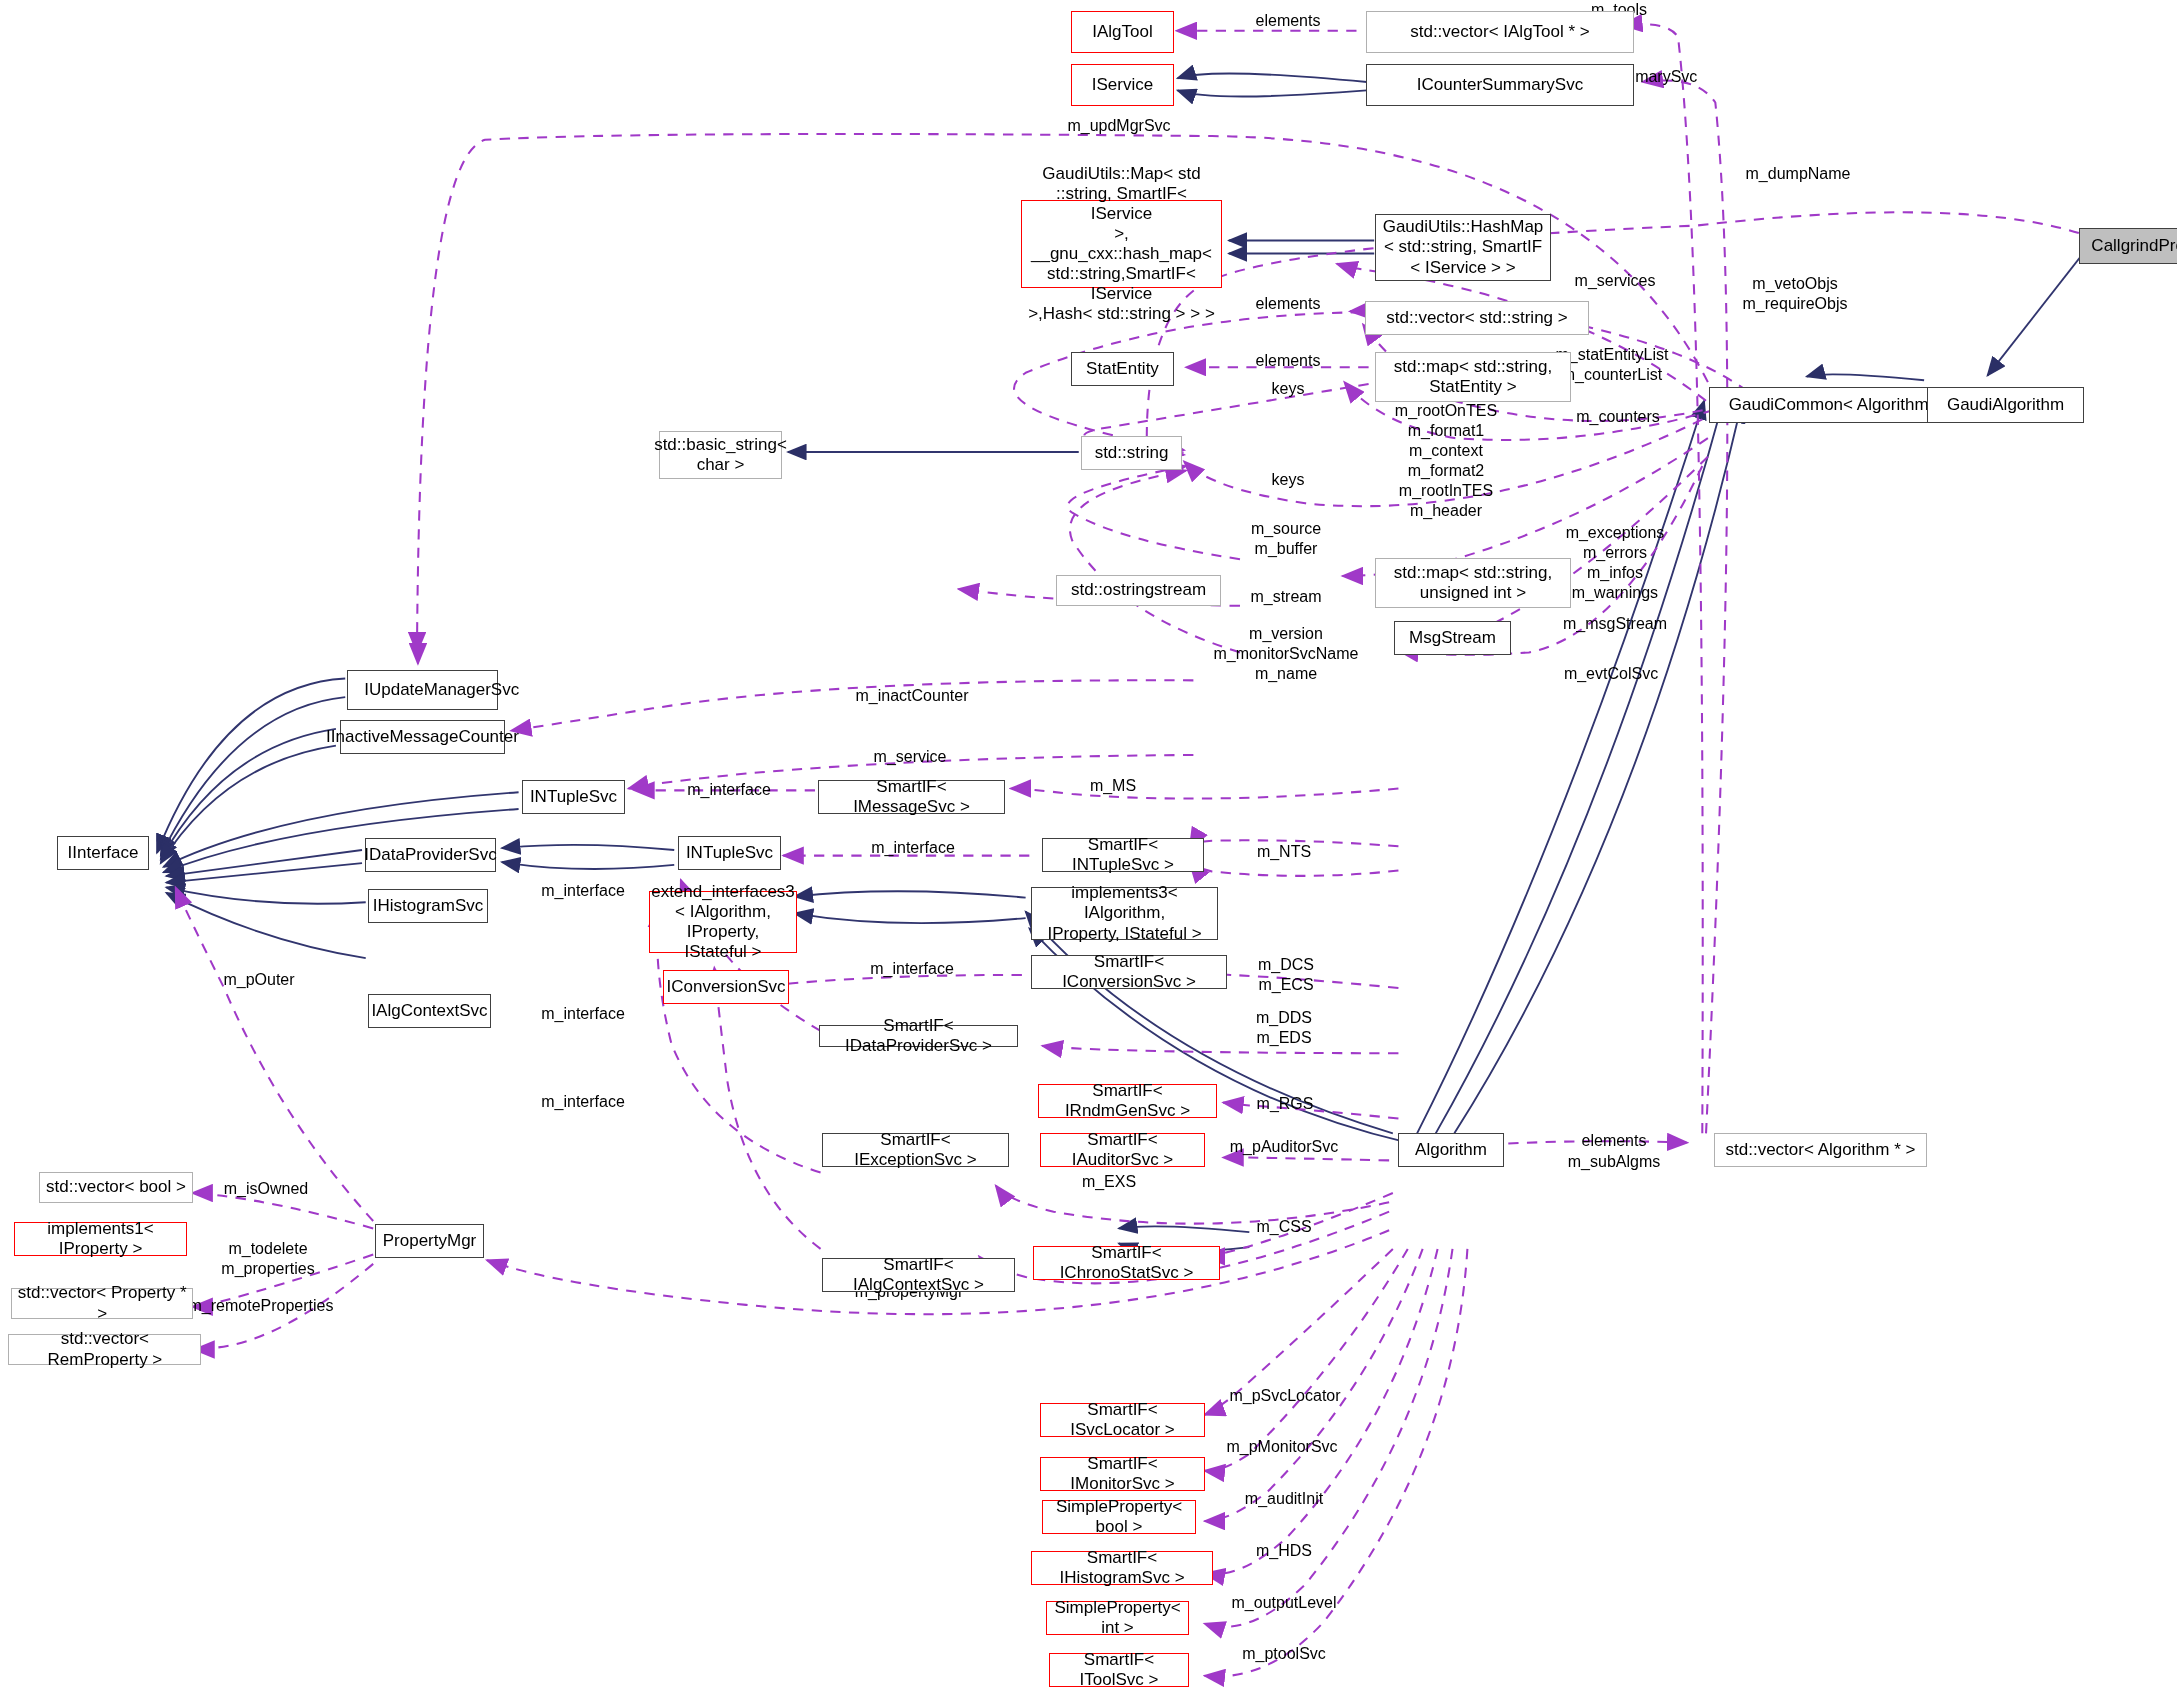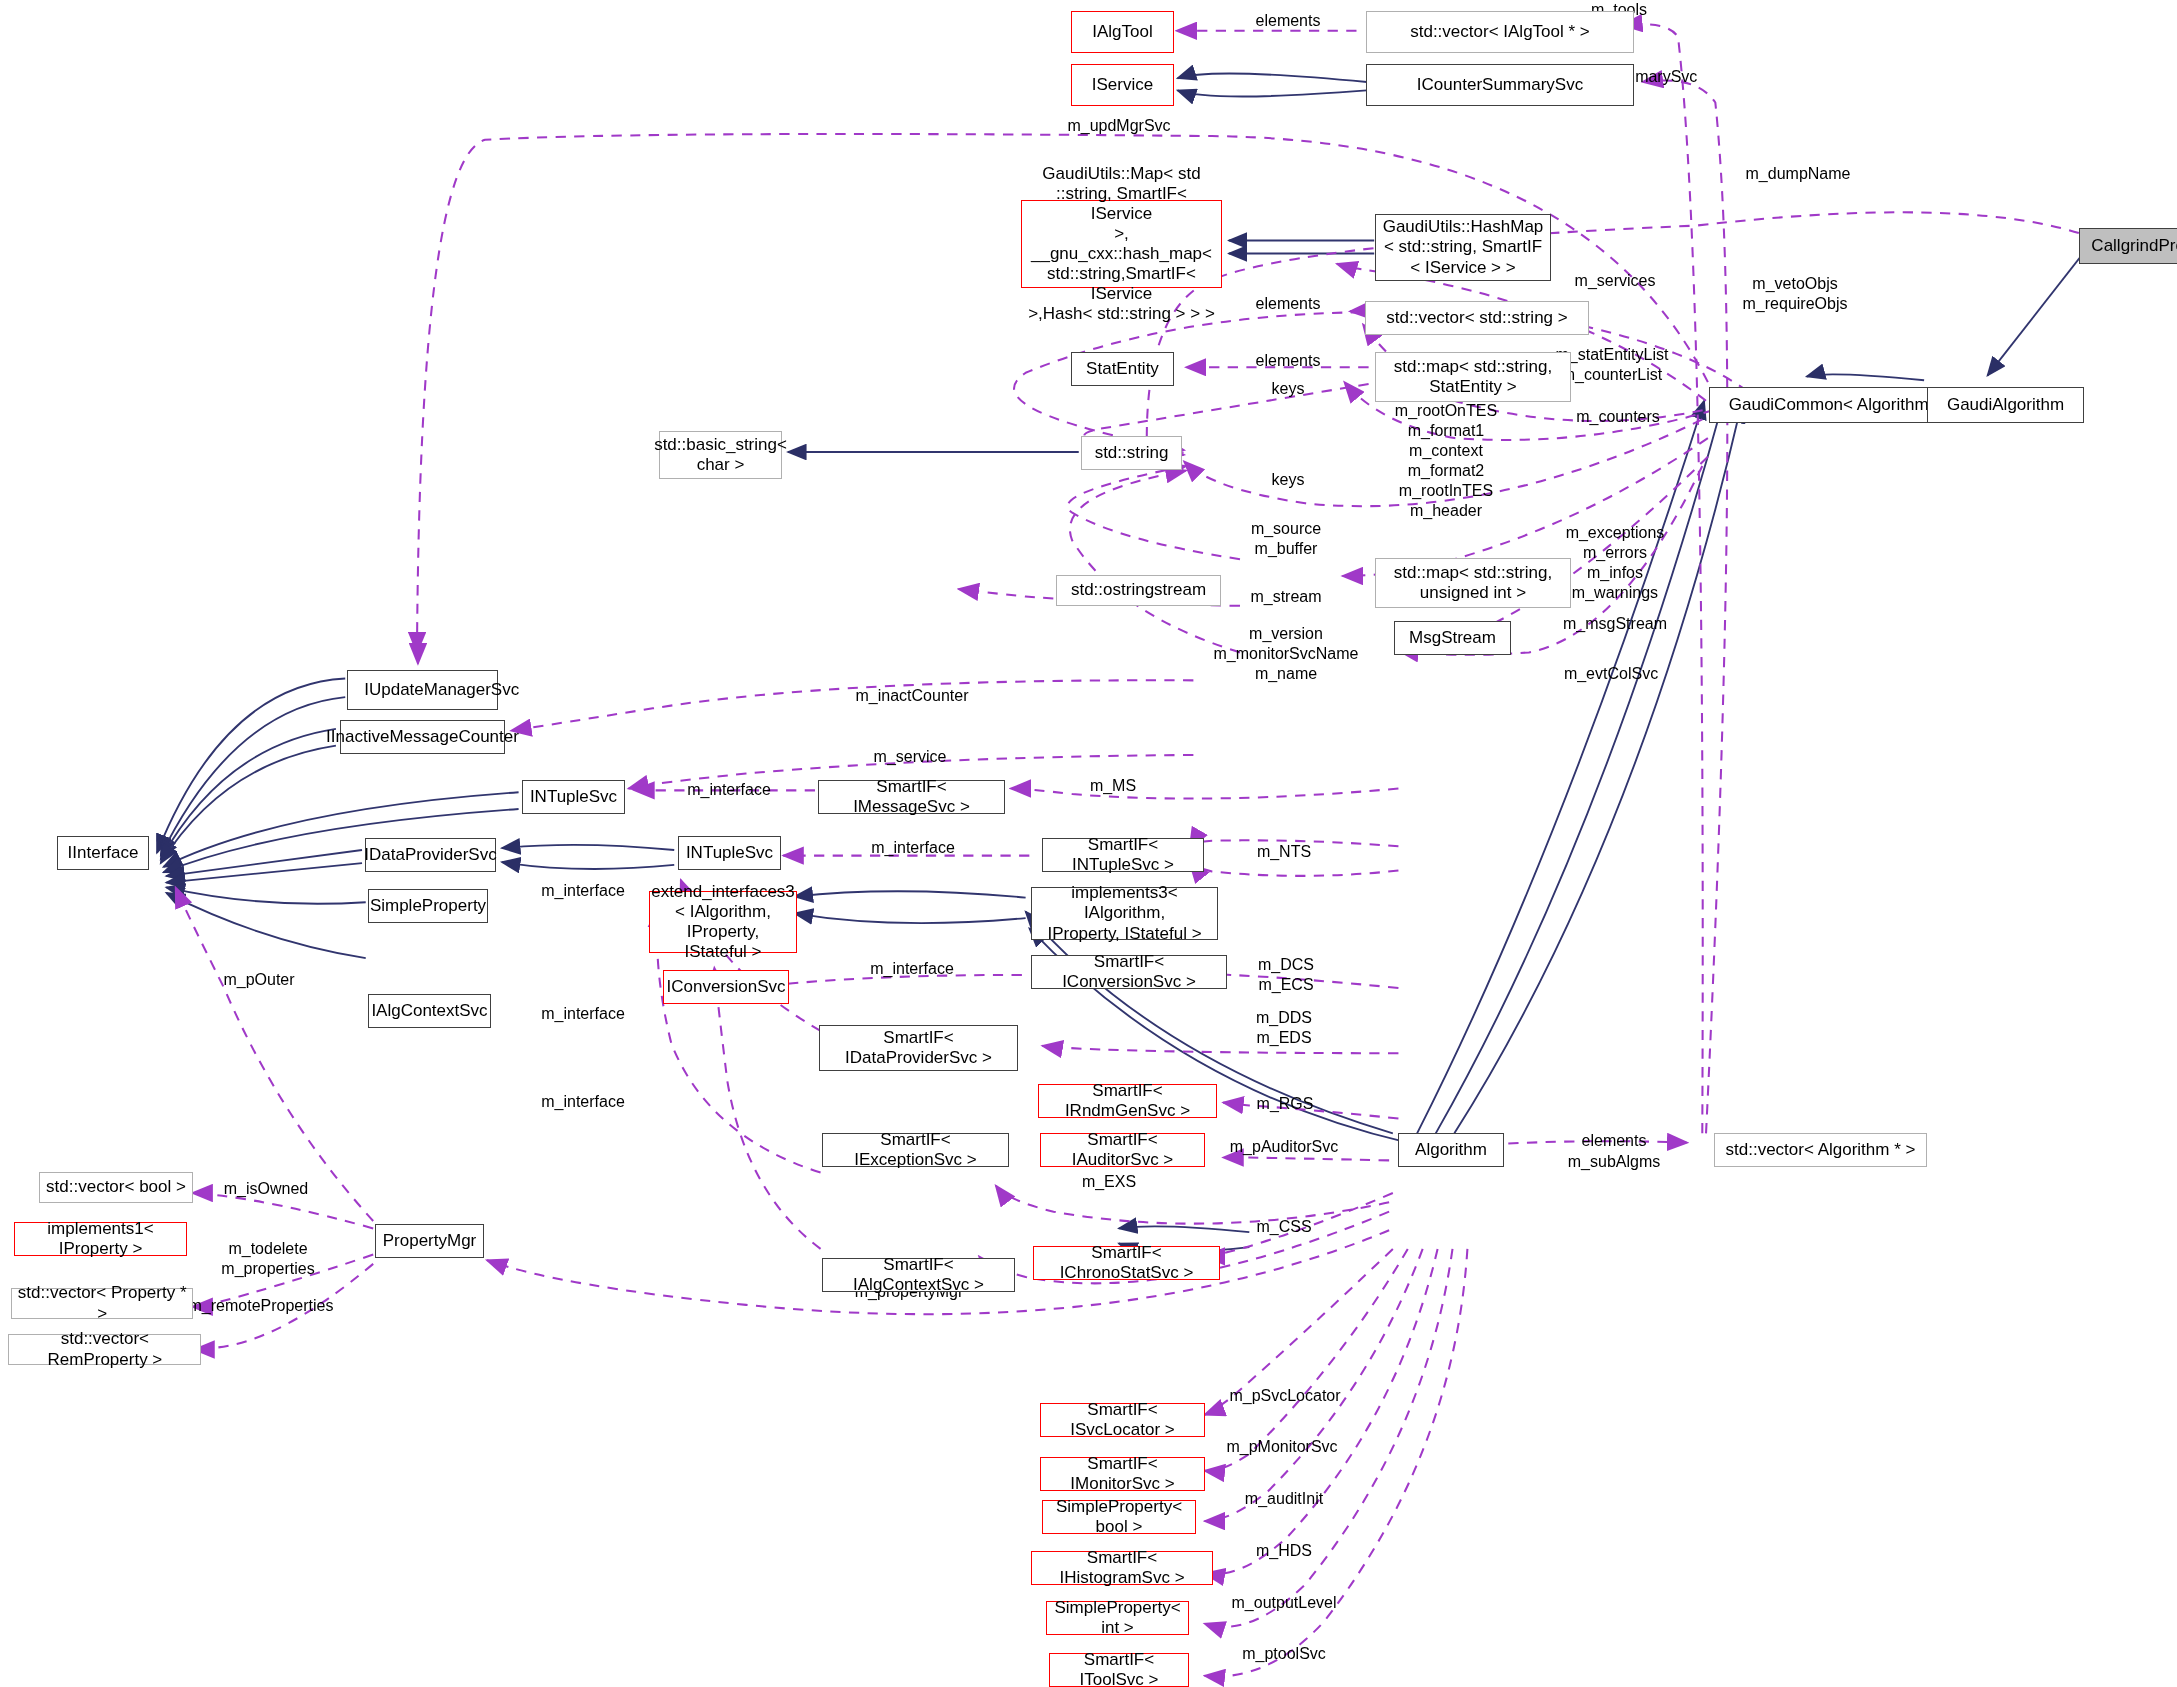--- a/index.html
+++ b/index.html
@@ -245,32 +245,32 @@
       <div class="node solid" style="left: 1394px; top: 621px; width: 117px; height: 34px;">MsgStream</div>
       <div class="node solid" style="left: 1709px; top: 387px; width: 254px; height: 36px;">GaudiCommon&lt; Algorithm &gt;</div>
       <div class="node solid" style="left: 1927px; top: 387px; width: 157px; height: 36px;">GaudiAlgorithm</div>
       <div class="node current" style="left: 2079px; top: 228px; width: 140px; height: 36px;">CallgrindProfile</div>
       <div class="node solid" style="left: 347px; top: 670px; width: 151px; height: 40px; padding-left: 44px;">IUpdateManagerSvc</div>
       <div class="node solid" style="left: 340px; top: 720px; width: 165px; height: 34px;">IInactiveMessageCounter</div>
       <div class="node solid" style="left: 522px; top: 780px; width: 103px; height: 34px;">INTupleSvc</div>
       <div class="node solid" style="left: 57px; top: 836px; width: 92px; height: 34px;">IInterface</div>
       <div class="node solid" style="left: 365px; top: 838px; width: 131px; height: 34px;">IDataProviderSvc</div>
       <div class="node solid" style="left: 678px; top: 836px; width: 103px; height: 34px;">INTupleSvc</div>
-      <div class="node solid" style="left: 368px; top: 889px; width: 120px; height: 34px;">SimpleProperty</div>
+      <div class="node solid" style="left: 368px; top: 889px; width: 120px; height: 34px;">IHistogramSvc</div>
       <div class="node red" style="left: 649px; top: 891px; width: 148px; height: 62px;">extend_interfaces3
 &lt; IAlgorithm, IProperty,
 IStateful &gt;</div>
       <div class="node solid" style="left: 368px; top: 994px; width: 123px; height: 34px;">IAlgContextSvc</div>
       <div class="node red" style="left: 663px; top: 970px; width: 126px; height: 34px;">IConversionSvc</div>
       <div class="node solid" style="left: 818px; top: 780px; width: 187px; height: 34px;">SmartIF&lt; IMessageSvc &gt;</div>
       <div class="node solid" style="left: 1042px; top: 838px; width: 162px; height: 34px;">SmartIF&lt; INTupleSvc &gt;</div>
       <div class="node solid" style="left: 1031px; top: 887px; width: 187px; height: 53px;">implements3&lt; IAlgorithm,
 IProperty, IStateful &gt;</div>
       <div class="node solid" style="left: 1031px; top: 955px; width: 196px; height: 34px;">SmartIF&lt; IConversionSvc &gt;</div>
-      <div class="node solid" style="left: 819px; top: 1025px; width: 199px; height: 46px;">SmartIF&lt; IDataProviderSvc &gt;</div>
+      <div class="node solid" style="left: 819px; top: 1025px; width: 199px; height: 22px;">SmartIF&lt; IDataProviderSvc &gt;</div>
       <div class="node red" style="left: 1038px; top: 1084px; width: 179px; height: 34px;">SmartIF&lt; IRndmGenSvc &gt;</div>
       <div class="node red" style="left: 1040px; top: 1133px; width: 165px; height: 34px;">SmartIF&lt; IAuditorSvc &gt;</div>
       <div class="node solid" style="left: 822px; top: 1133px; width: 187px; height: 34px;">SmartIF&lt; IExceptionSvc &gt;</div>
       <div class="node solid" style="left: 1398px; top: 1133px; width: 106px; height: 34px;">Algorithm</div>
       <div class="node light" style="left: 1714px; top: 1133px; width: 213px; height: 34px;">std::vector&lt; Algorithm * &gt;</div>
       <div class="node solid" style="left: 822px; top: 1258px; width: 193px; height: 34px;">SmartIF&lt; IAlgContextSvc &gt;</div>
       <div class="node red" style="left: 1033px; top: 1246px; width: 187px; height: 34px;">SmartIF&lt; IChronoStatSvc &gt;</div>
       <div class="node light" style="left: 39px; top: 1172px; width: 154px; height: 31px;">std::vector&lt; bool &gt;</div>
       <div class="node red" style="left: 14px; top: 1222px; width: 173px; height: 34px;">implements1&lt; IProperty &gt;</div>
       <div class="node solid" style="left: 375px; top: 1224px; width: 109px; height: 34px;">PropertyMgr</div>

